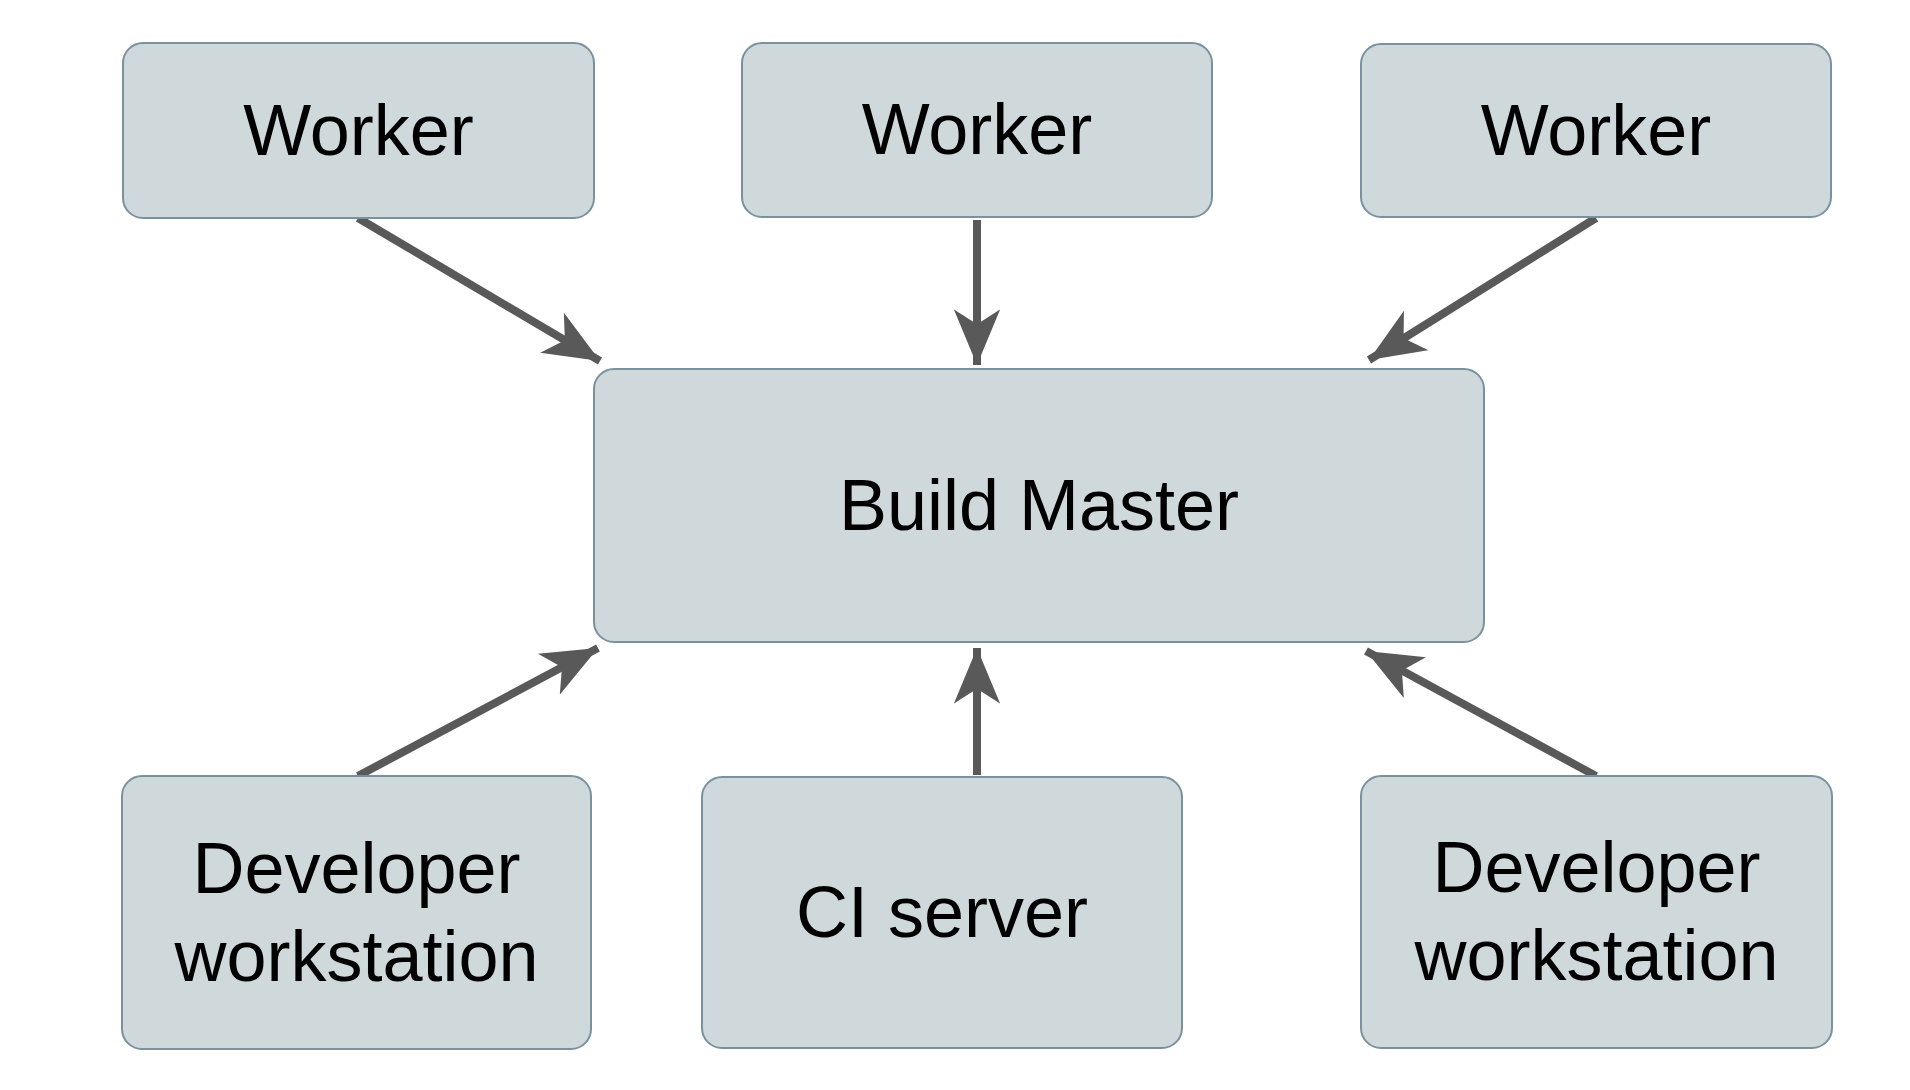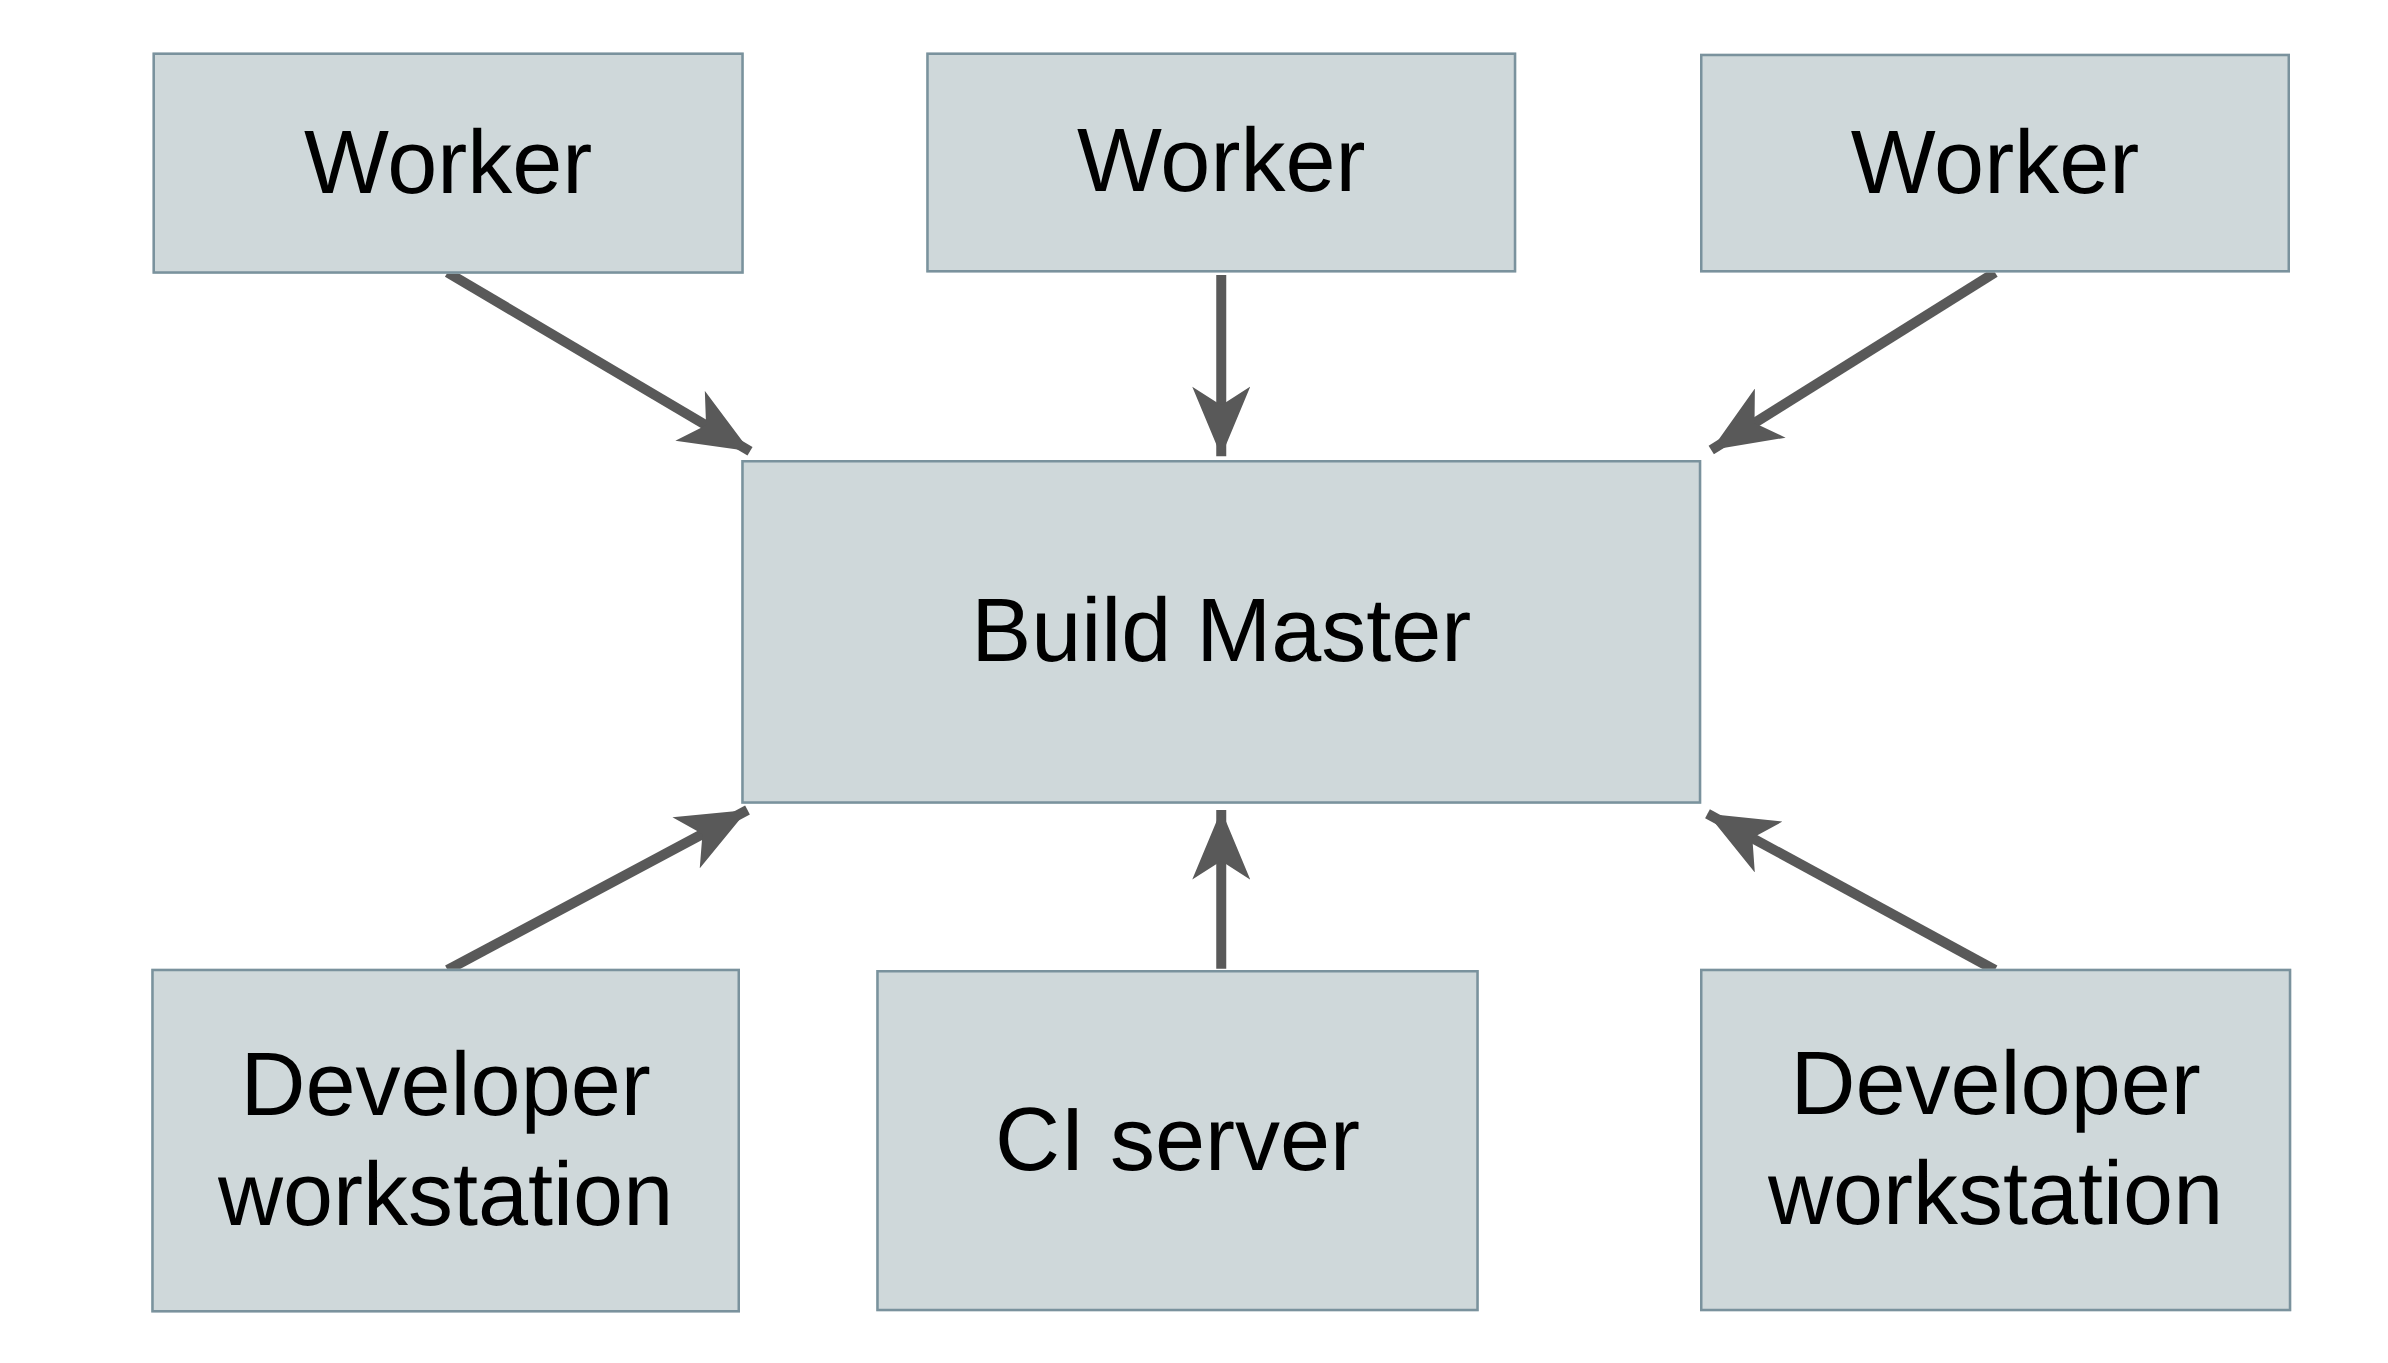--- a/index.html
+++ b/index.html
@@ -29,20 +29,21 @@
     border-style: solid;
     border-width: 2px;
     display: flex;
     align-items: center;
     justify-content: center;
     text-align: center;
     font-size: 72px;
     line-height: 1.22;
     color: #000000;
     padding: 0 10px;
+    border-radius: 21px;
   }
 </style>
 </head>
 <body>
 
 <div class="canvas">
   <svg class="edges-layer" xmlns="http://www.w3.org/2000/svg" width="1910" height="1090" viewBox="0 0 1910 1090">
     <defs>
       <marker id="arrowhead" viewBox="0 0 12 10" refX="12" refY="5" markerWidth="7" markerHeight="5.8" orient="auto" markerUnits="strokeWidth">
         <path id="arrowhead-path" d="M 0 0 L 12 5 L 0 10 L 3.2 5 Z" fill="#595959"></path>
@@ -60,21 +61,21 @@
   <div id="nodes-layer">
       <div class="node" style="left: 122px; top: 42px; width: 473px; height: 177px; background: rgb(207, 216, 218); border-color: rgb(122, 146, 157); color: rgb(0, 0, 0);">
         <span>Worker</span>
       </div>
       <div class="node" style="left: 741px; top: 42px; width: 472px; height: 176px; background: rgb(207, 216, 218); border-color: rgb(122, 146, 157); color: rgb(0, 0, 0);">
         <span>Worker</span>
       </div>
       <div class="node" style="left: 1360px; top: 43px; width: 472px; height: 175px; background: rgb(207, 216, 218); border-color: rgb(122, 146, 157); color: rgb(0, 0, 0);">
         <span>Worker</span>
       </div>
-      <div class="node" style="left: 593px; top: 368px; width: 768px; height: 275px; background: rgb(207, 216, 218); border-color: rgb(122, 146, 157); color: rgb(0, 0, 0);">
+      <div class="node" style="left: 593px; top: 368px; width: 892px; height: 275px; background: rgb(207, 216, 218); border-color: rgb(122, 146, 157); color: rgb(0, 0, 0);">
         <span>Build Master</span>
       </div>
       <div class="node" style="left: 121px; top: 775px; width: 471px; height: 275px; background: rgb(207, 216, 218); border-color: rgb(122, 146, 157); color: rgb(0, 0, 0);">
         <span>Developer workstation</span>
       </div>
       <div class="node" style="left: 701px; top: 776px; width: 482px; height: 273px; background: rgb(207, 216, 218); border-color: rgb(122, 146, 157); color: rgb(0, 0, 0);">
         <span>CI server</span>
       </div>
       <div class="node" style="left: 1360px; top: 775px; width: 473px; height: 274px; background: rgb(207, 216, 218); border-color: rgb(122, 146, 157); color: rgb(0, 0, 0);">
         <span>Developer workstation</span>

